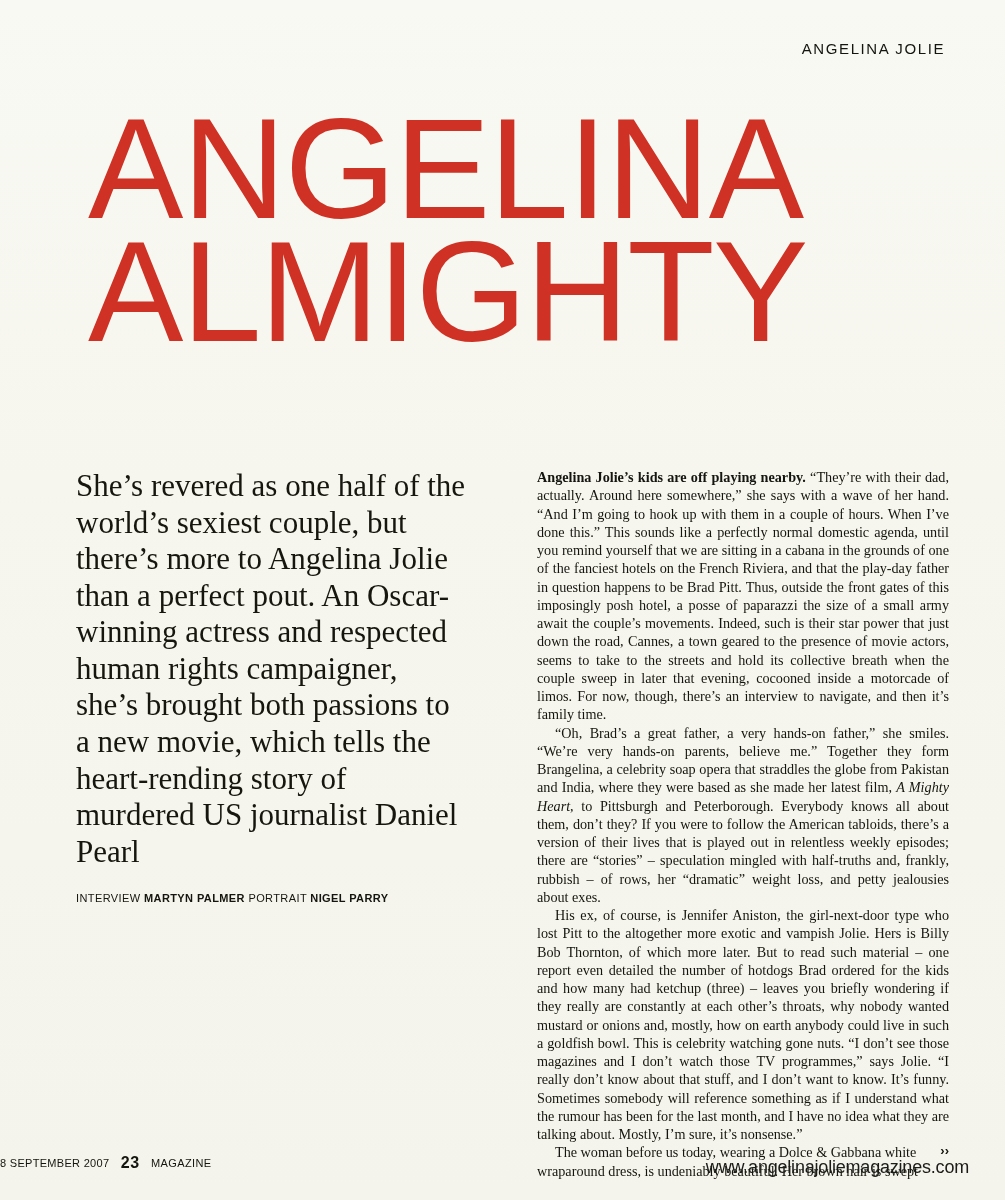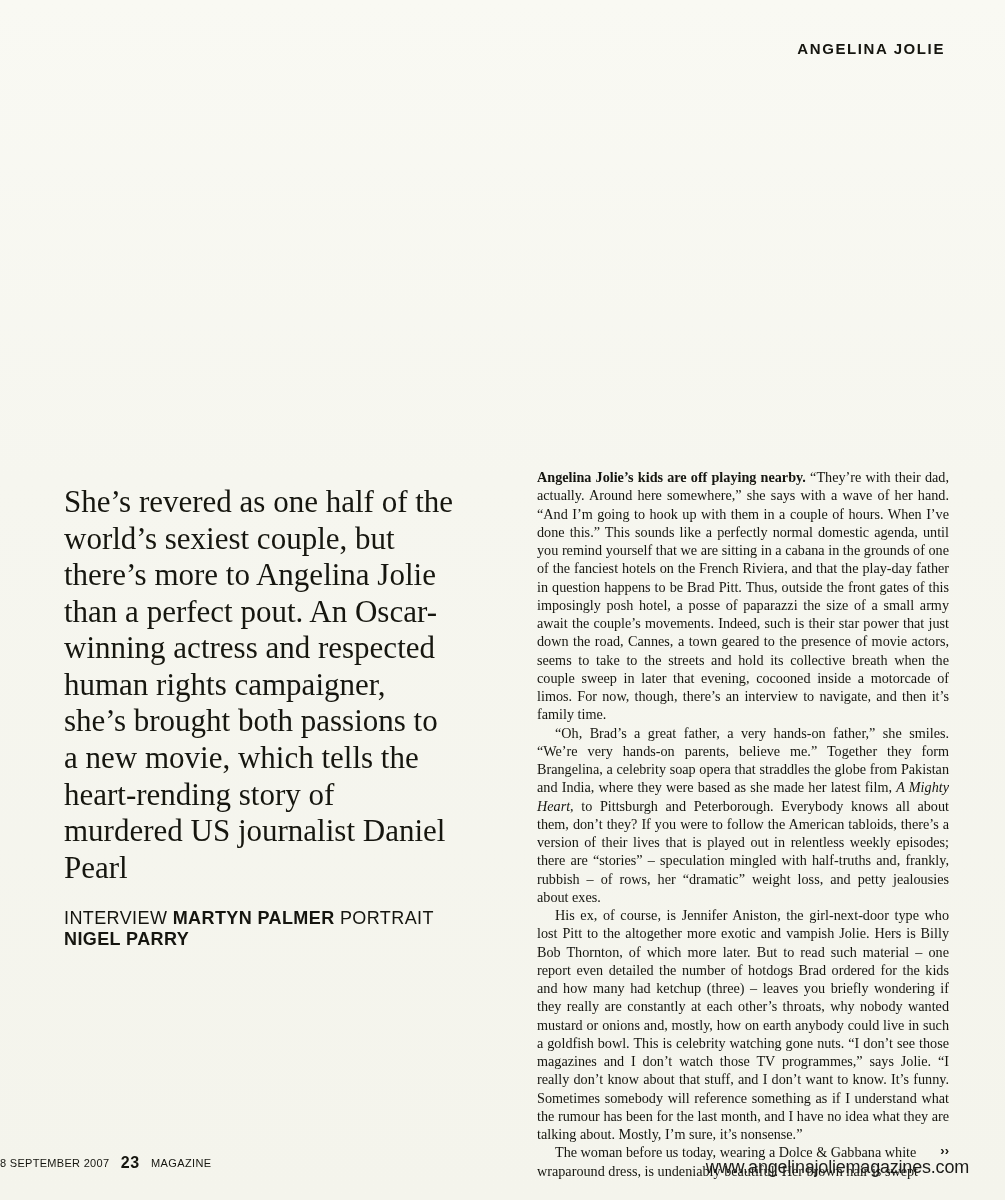--- a/index.html
+++ b/index.html
@@ -19,21 +19,21 @@
     position: absolute;
     inset: 0;
     background: linear-gradient(180deg, #f9f9f3 0%, #f6f6ef 40%, #f4f4ec 100%);
   }
   
   .running-head {
     position: absolute;
     top: 40px;
     right: 60px;
     font-family: "Liberation Sans", sans-serif;
-    font-weight: bold;
+    font-weight: normal;
     font-size: 15px;
     letter-spacing: 1.6px;
     color: #15150f;
   }
   
   .headline {
     position: absolute;
     top: 108px;
     left: 88px;
     right: 40px;
@@ -45,34 +45,33 @@
     letter-spacing: -1px;
   }
   .headline .line2 {
     display: block;
     letter-spacing: -1.5px;
   }
   
   .left-col {
     position: absolute;
     top: 468px;
-    left: 64px;
+    left: 76px;
     width: 390px;
-    margin-top: 16px;
   }
   .standfirst {
     font-family: "Liberation Serif", serif;
     font-size: 31px;
     line-height: 1.18;
     color: #16160f;
   }
   .credits {
     margin-top: 22px;
     font-family: "Liberation Sans", sans-serif;
-    font-size: 18px;
+    font-size: 11px;
     letter-spacing: 0.4px;
     color: #15150f;
   }
   .credits b {
     font-weight: bold;
   }
   .photo-wrap {
     margin-top: 24px;
     width: 196px;
   }
@@ -227,20 +226,24 @@
     letter-spacing: -0.2px;
   }
 </style>
 </head>
 <body>
 
 <div class="page">
 
   <div class="running-head">ANGELINA JOLIE</div>
 
+  <div class="headline">
+    <span class="line1">ANGELINA</span>
+    <span class="line2">ALMIGHTY</span>
+  </div>
 
   <div class="left-col">
     <div class="standfirst">She’s revered as one half of the world’s sexiest couple, but there’s more to Angelina Jolie than a perfect pout. An Oscar-winning actress and respected human rights campaigner, she’s brought both passions to a new movie, which tells the heart-rending story of murdered US journalist Daniel Pearl</div>
 
     <div class="credits">
       <span>INTERVIEW</span>
       <b>MARTYN PALMER</b>
       <span>PORTRAIT</span>
       <b>NIGEL PARRY</b>
     </div>

